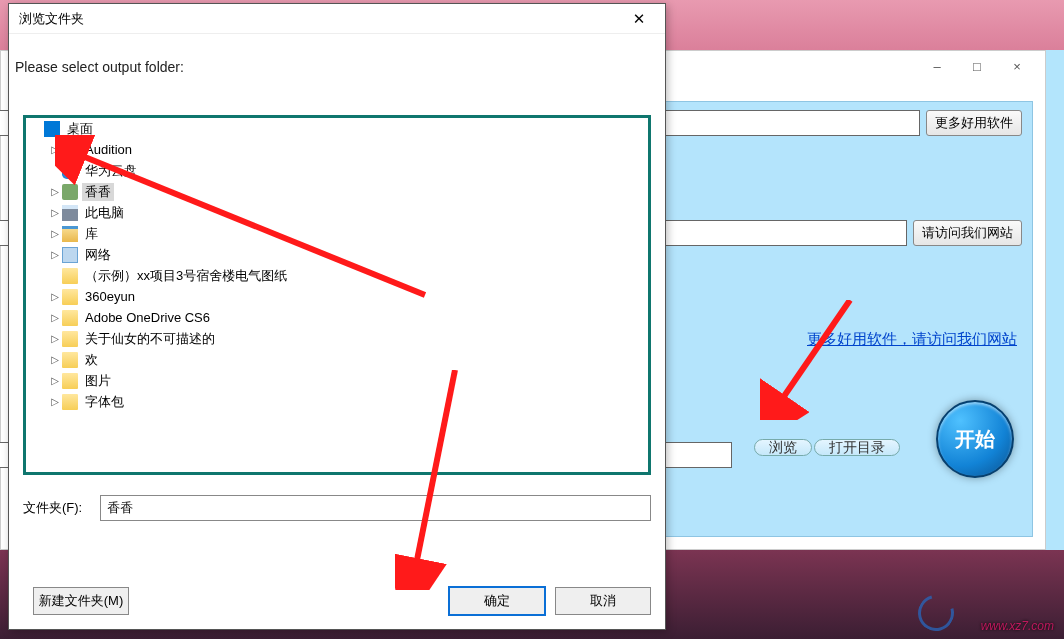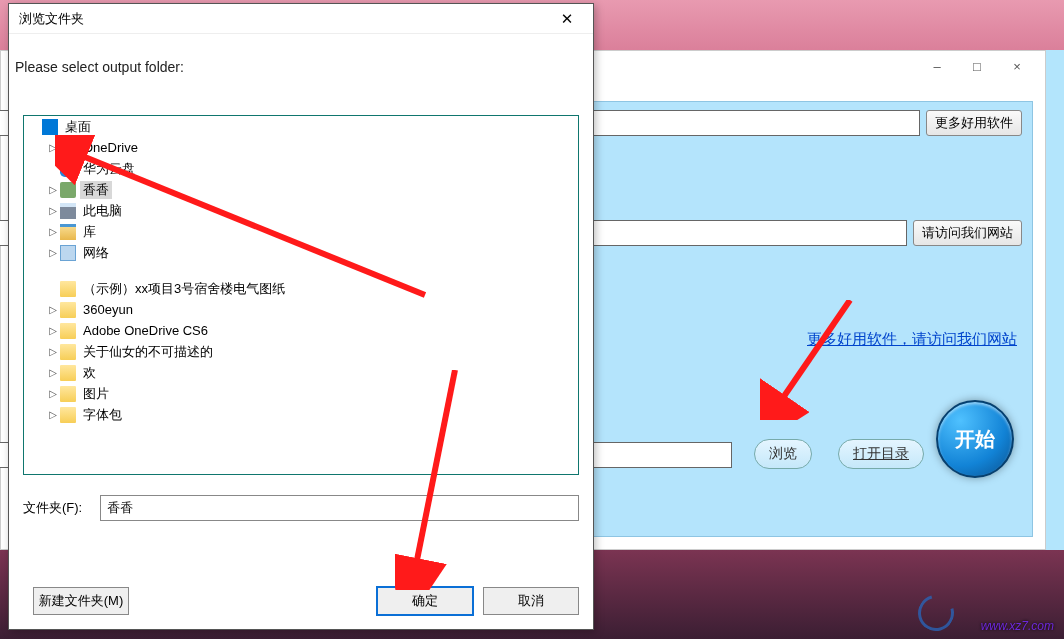--- a/index.html
+++ b/index.html
@@ -13,31 +13,31 @@
 
 .app-window { position:absolute; left:0; top:50px; right:18px; height:500px; background:#fff; border:1px solid #ccc; }
 .app-titlebar { height:30px; display:flex; align-items:center; justify-content:flex-end; padding:0 8px; }
 .winbtn { width:40px; height:24px; display:flex; align-items:center; justify-content:center; color:#555; font-size:13px; cursor:pointer; }
 .app-body { position:absolute; left:12px; right:12px; top:50px; bottom:12px; background:#b4e4fc; border:1px solid #8ec5e3; }
 
 
 .row-field { position:absolute; display:flex; gap:6px; }
 .row-field input { height:26px; border:1px solid #666; padding:0 6px; font-size:13px; background:#fff; }
 .btn { height:26px; border:1px solid #888; background:linear-gradient(#fafafa,#e6e6e6); border-radius:3px; padding:0 8px; font-size:13px; cursor:pointer; display:flex; align-items:center; }
-.pill-btn { height:30px; border:1px solid #7aa; background:linear-gradient(#e4f5ff,#c5e8fa); border-radius:15px; padding:0 14px; font-size:14px; cursor:pointer; display:flex; align-items:center; color:#333; }
+.pill-btn { height:17px; border:1px solid #7aa; background:linear-gradient(#e4f5ff,#c5e8fa); border-radius:15px; padding:0 14px; font-size:14px; cursor:pointer; display:flex; align-items:center; color:#333; }
 .app-link { color:#0044cc; text-decoration:underline; font-size:15px; }
 
 .start-btn { position:absolute; width:78px; height:78px; border-radius:50%; background:radial-gradient(circle at 30% 25%,#4fc1ff 0%,#1283d6 60%,#0a4f8c 100%); border:2px solid #08406e; box-shadow:0 0 8px rgba(0,0,0,.35), inset 0 2px 3px rgba(255,255,255,.5); display:flex; align-items:center; justify-content:center; color:#fff; font-size:20px; font-weight:bold; cursor:pointer; }
 
 
-.dialog { position:absolute; left:8px; top:3px; width:586px; height:627px; background:#fff; border:1px solid #555; box-shadow:2px 2px 8px rgba(0,0,0,.25); z-index:10; }
+.dialog { position:absolute; left:8px; top:3px; width:658px; height:627px; background:#fff; border:1px solid #555; box-shadow:2px 2px 8px rgba(0,0,0,.25); z-index:10; }
 .dlg-titlebar { height:30px; display:flex; align-items:center; justify-content:space-between; padding:0 6px 0 10px; border-bottom:1px solid #eee; font-size:13px; }
 .dlg-close { width:40px; height:24px; display:flex; align-items:center; justify-content:center; font-size:15px; cursor:pointer; }
 .dlg-prompt { padding:25px 6px 10px; font-size:14px; color:#222; }
-.tree { margin:30px 14px 8px; height:360px; border:1px solid #0f766e; overflow-y:auto; background:#fff; font-size:13px; }
+.tree { margin:30px 14px 8px; height:360px; border:3px solid #0f766e; overflow-y:auto; background:#fff; font-size:13px; }
 .tree-item { display:flex; align-items:center; height:21px; padding-left:4px; white-space:nowrap; }
 .tree-item .exp { width:14px; text-align:center; color:#555; font-size:10px; }
 .tree-item .label { padding:0 3px; }
 .tree-item.selected .label { background:#d8d8d8; }
 .ic { width:16px; height:16px; margin-right:4px; display:inline-block; }
 .ic-desktop { background:#0078d7; }
 .ic-onedrive { background:radial-gradient(#2a92e6,#1570c0); border-radius:40% 40% 30% 30%; }
 .ic-huawei { background:radial-gradient(#3aa3f0,#1d7ad0); border-radius:40% 40% 30% 30%; }
 .ic-user { background:#7aa86a; border-radius:2px; }
 .ic-pc { background:#7d8a9c; border-top:4px solid #d3e6f7; }
@@ -48,21 +48,21 @@
 .dlg-folder-row { display:flex; align-items:center; gap:18px; margin:20px 14px 0; }
 .dlg-folder-row label { font-size:13px; }
 .dlg-folder-row input { flex:1; height:26px; border:1px solid #888; padding:0 6px; font-size:13px; }
 .dlg-buttons { position:absolute; left:14px; right:14px; bottom:14px; display:flex; align-items:flex-end; }
 .dlg-buttons .spacer { flex:1; }
 .dlg-btn { min-width:96px; height:28px; border:1px solid #888; background:#efefef; font-size:13px; cursor:pointer; margin-left:10px; }
 .dlg-btn.hl { outline:2px solid #0a6fd6; outline-offset:-1px; }
 
 
 .arrow { position:absolute; z-index:20; pointer-events:none; }
-.watermark { position:absolute; right:10px; bottom:6px; color:#6d28d9; font-size:12px; font-style:italic; font-family: Arial; text-shadow:0 0 3px #000; z-index:5; }
+.watermark { position:absolute; right:10px; bottom:6px; color:#be185d; font-size:12px; font-style:italic; font-family: Arial; text-shadow:0 0 3px #000; z-index:5; }
 .watermark-swirl { position:absolute; right:110px; bottom:8px; width:36px; height:36px; border:3px solid #2a63b5; border-top-color:transparent; border-radius:50%; transform:rotate(30deg); opacity:.8; z-index:5; }
 </style>
 </head>
 <body>
 
 <div class="bg-sky"></div>
 <div class="bg-mid"></div>
 <div class="bg-sea"></div>
 
 <div class="app-window">
@@ -82,21 +82,21 @@
       <input type="text" style="flex: 1 1 0%;" value="KPINK.mp3">
       <button class="btn">请访问我们网站</button>
     </div>
 
     <a class="app-link" style="position:absolute; top:228px; right:15px;">更多好用软件，请访问我们网站</a>
 
     <div class="row-field" style="top:340px; right:300px; left:-400px;">
       <input type="text" style="flex: 1 1 0%;" value="">
     </div>
     <button class="pill-btn" style="position:absolute; top:337px; left:740px;">浏览</button>
-    <button class="pill-btn" style="position:absolute; top:337px; left:824px;text-decoration:underline;">打开目录</button>
+    <button class="pill-btn" style="position:absolute; top:337px; left:800px;">打开目录</button>
 
     <div class="start-btn" style="top:298px; right:18px;">开始</div>
   </div>
 </div>
 
 <div class="dialog">
   <div class="dlg-titlebar">
     <span>浏览文件夹</span>
     <div class="dlg-close">✕</div>
   </div>
@@ -104,21 +104,21 @@
 
   <div class="tree" id="tree">
       <div class="tree-item" style="padding-left: 4px;">
         <span class="exp"></span>
         <span class="ic ic-desktop"></span>
         <span class="label">桌面</span>
       </div>
       <div class="tree-item" style="padding-left: 22px;">
         <span class="exp">▷</span>
         <span class="ic ic-onedrive"></span>
-        <span class="label">OneDrive</span>
+        <span class="label">Audition</span>
       </div>
       <div class="tree-item" style="padding-left: 22px;">
         <span class="exp"></span>
         <span class="ic ic-huawei"></span>
         <span class="label">华为云盘</span>
       </div>
       <div class="tree-item selected" style="padding-left: 22px;">
         <span class="exp">▷</span>
         <span class="ic ic-user"></span>
         <span class="label">香香</span>
@@ -131,21 +131,21 @@
       <div class="tree-item" style="padding-left: 22px;">
         <span class="exp">▷</span>
         <span class="ic ic-lib"></span>
         <span class="label">库</span>
       </div>
       <div class="tree-item" style="padding-left: 22px;">
         <span class="exp">▷</span>
         <span class="ic ic-net"></span>
         <span class="label">网络</span>
       </div>
-      <div class="tree-item" style="padding-left: 22px; margin-top: 15px;">
+      <div class="tree-item" style="padding-left: 22px;">
         <span class="exp"></span>
         <span class="ic ic-folder"></span>
         <span class="label">（示例）xx项目3号宿舍楼电气图纸</span>
       </div>
       <div class="tree-item" style="padding-left: 22px;">
         <span class="exp">▷</span>
         <span class="ic ic-folder"></span>
         <span class="label">360eyun</span>
       </div>
       <div class="tree-item" style="padding-left: 22px;">

